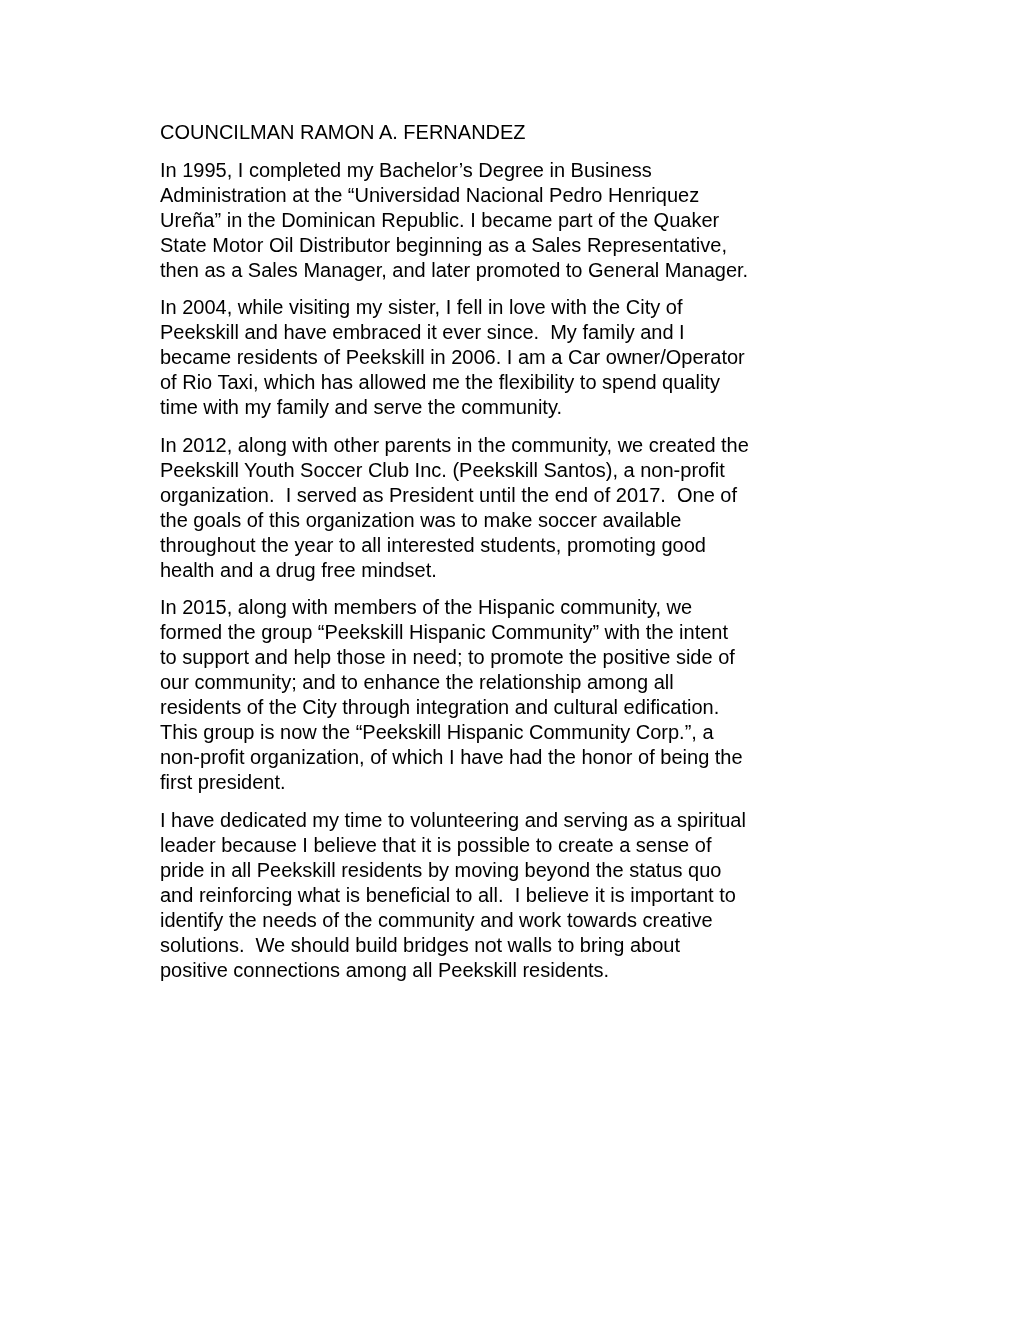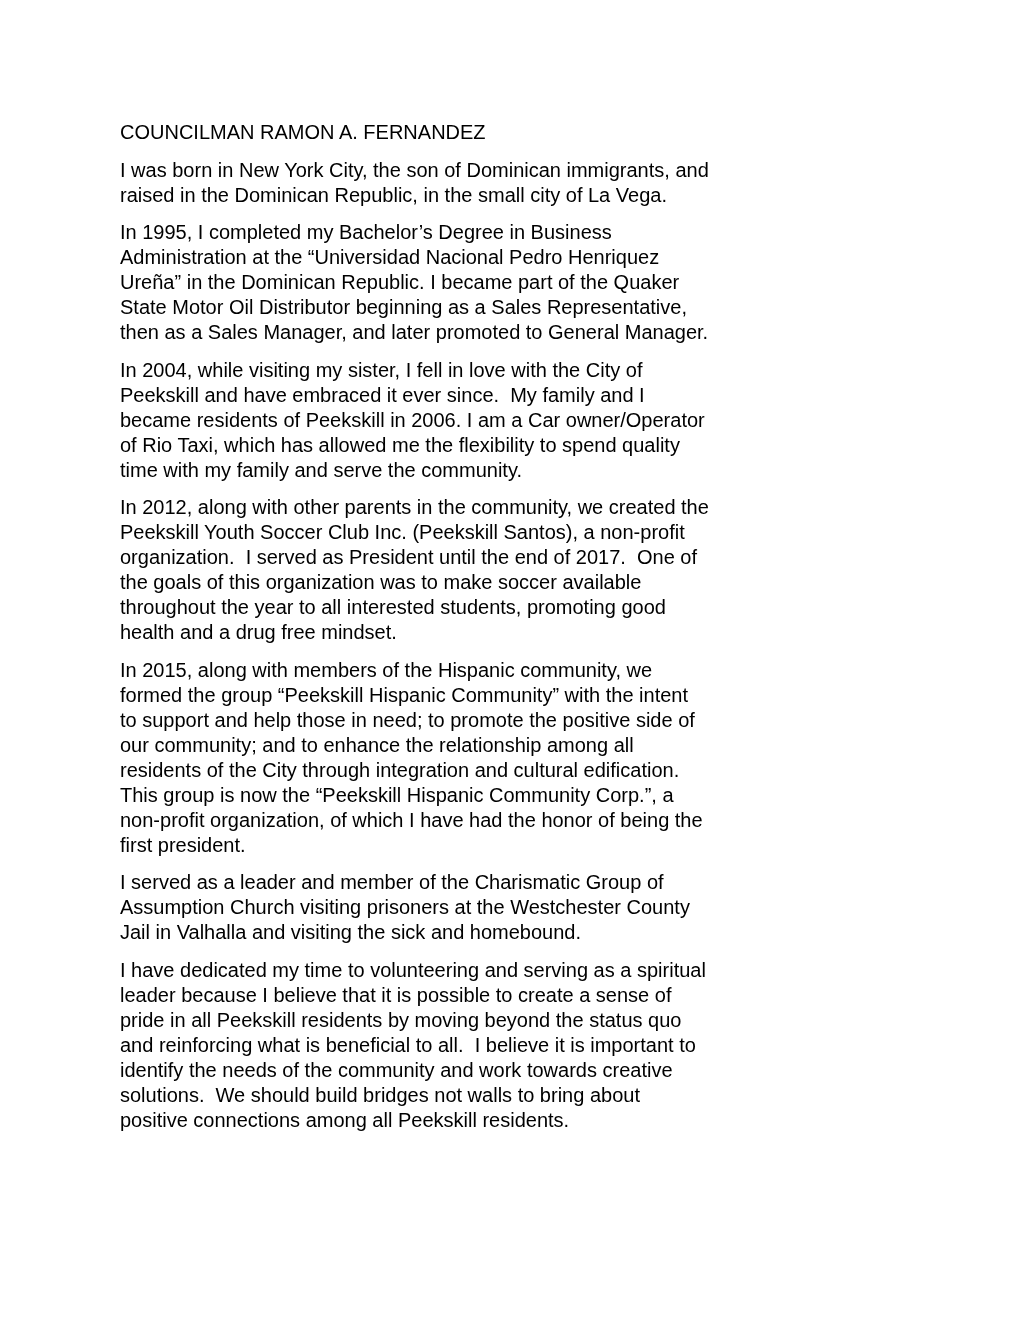--- a/index.html
+++ b/index.html
@@ -12,20 +12,21 @@
     width: 829px;
     height: 1320px;
     box-sizing: border-box;
     padding: 120px 120px 16px 120px;
     background: #ffffff;
     color: #000000;
     font-family: "Liberation Sans", "DejaVu Sans", sans-serif;
     font-size: 20px;
     line-height: 25px;
     overflow: hidden;
+    margin-left: 40px;
   }
   .doc-title {
     margin: 0 0 12.5px 0;
     font-size: 20px;
     font-weight: 400;
     white-space: pre-wrap;
   }
   .doc-para {
     margin: 0 0 12.5px 0;
     white-space: pre-wrap;
@@ -35,27 +36,25 @@
   }
   .u-word {
   }
 </style>
 </head>
 <body>
 
 <div class="page">
   <h1 class="doc-title">COUNCILMAN RAMON A. FERNANDEZ</h1>
 
-  <p class="doc-para">I was born in New York City, the son of Dominican immigrants, and raised in the Dominican Republic, in the small city of La Vega.</p>
 
   <p class="doc-para">In 1995, I completed my Bachelor’s Degree in Business Administration at the “Universidad Nacional Pedro Henriquez Ureña” in the Dominican Republic. I became part of the Quaker State Motor Oil Distributor beginning as a Sales Representative, then as a Sales Manager, and later promoted to General Manager.</p>
 
 
   <p class="doc-para">In 2004, while visiting my sister, I fell in love with the City of Peekskill and have embraced it ever since.  My family and I became residents of Peekskill in 2006. I am a Car owner/Operator of Rio Taxi, which has allowed me the flexibility to spend quality time with my family and serve the community.</p>
 
   <p class="doc-para">In 2012, along with other parents in the community, we created the Peekskill Youth Soccer Club Inc. (Peekskill Santos), a non-profit organization.  I served as President until the end of 2017.  One of the goals of this organization was to make soccer available throughout the year to all interested students, promoting good health and a drug free mindset.</p>
 
   <p class="doc-para">In 2015, along with members of the Hispanic community, we formed the group “Peekskill Hispanic Community” with the intent to support and help those in need; to promote the positive side of our community; and to enhance the relationship among all residents of the City through integration and cultural edification.  This group is now the “Peekskill Hispanic Community Corp.”, a non-profit organization, of which I have had the honor of being the first president.</p>
 
-  <p class="doc-para">I served as a leader and member of the Charismatic Group of Assumption Church visiting prisoners at the Westchester County Jail in Valhalla and visiting the sick and homebound.</p>
 
   <p class="doc-para"><span>I have dedicated my time to volunteering and serving as a spiritual leader because I believe that it is possible to create a sense of pride in </span><span class="u-word">all</span><span> Peekskill residents by moving beyond the status quo and reinforcing what is beneficial to all.  I believe it is important to identify the needs of the community and work towards creative solutions.  We should build bridges not walls to bring about positive connections among all Peekskill residents.</span></p>
 </div>
 
 </body></html>

